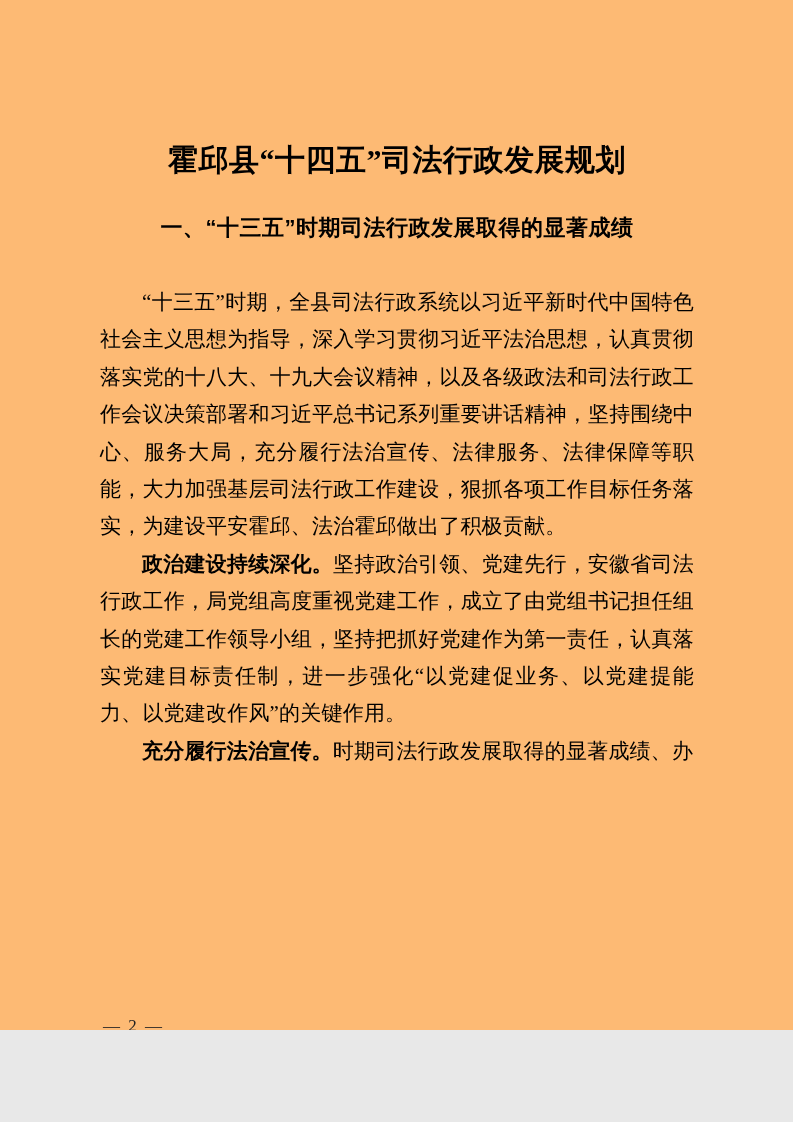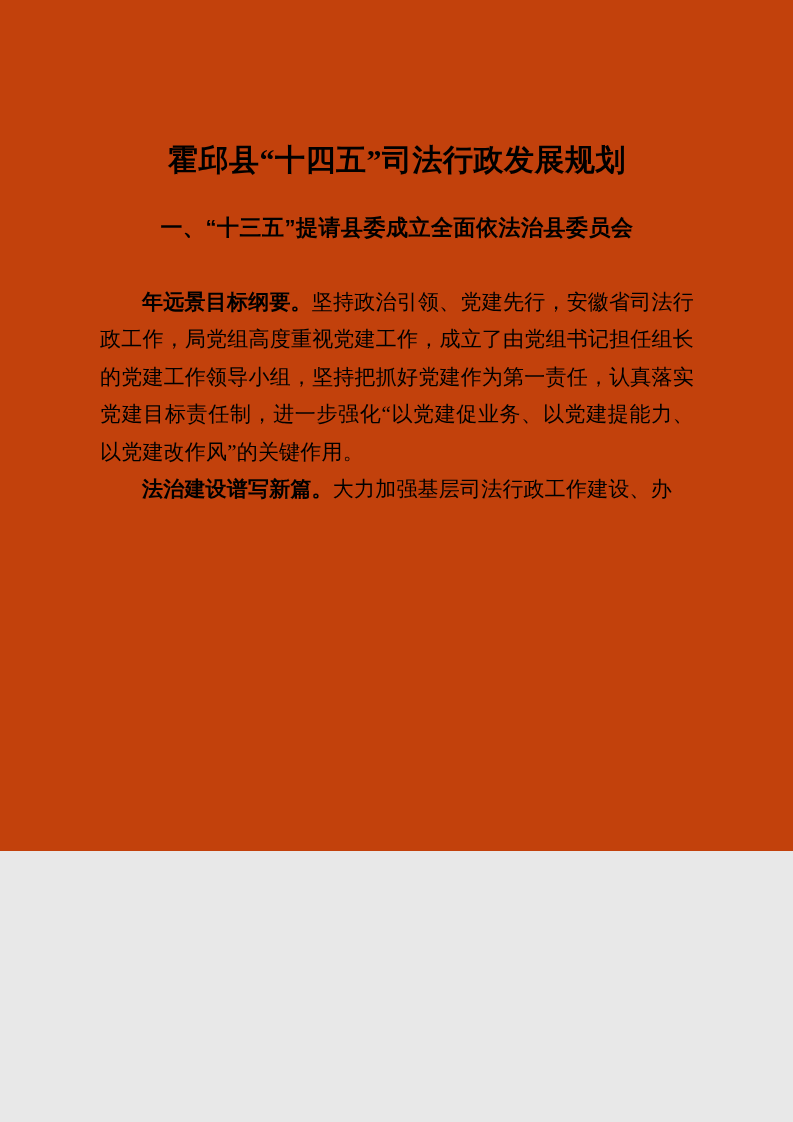--- a/index.html
+++ b/index.html
@@ -1,22 +1,22 @@
 <!DOCTYPE html>
 <html><head>
 <meta charset="utf-8">
 <style>
   * { margin: 0; padding: 0; box-sizing: border-box; }
   html, body { background: #e8e8e8; }
   .page {
     position: relative;
     width: 793px;
-    height: 851px;
+    height: 1030px;
     margin: 0 auto;
-    background: #c2410c;
+    background: #fdba74;
     color: #000000;
     overflow: hidden;
     font-family: "Liberation Serif", "DejaVu Serif", serif;
   }
   .content {
     position: absolute;
     left: 100px;
     right: 99px;
     top: 0;
   }
@@ -66,23 +66,24 @@
 </style>
 </head>
 <body>
 
 <div class="page">
   <div class="content">
 
     <h1 class="doc-title">霍邱县“十四五”司法行政发展规划</h1>
 
 
-    <h2 class="section-heading">一、“十三五”提请县委成立全面依法治县委员会</h2>
+    <h2 class="section-heading">一、“十三五”时期司法行政发展取得的显著成绩</h2>
 
+    <p class="body-para"><span class="para-lead"></span><span>“十三五”时期，全县司法行政系统以习近平新时代中国特色社会主义思想为指导，深入学习贯彻习近平法治思想，认真贯彻落实党的十八大、十九大会议精神，以及各级政法和司法行政工作会议决策部署和习近平总书记系列重要讲话精神，坚持围绕中心、服务大局，充分履行法治宣传、法律服务、法律保障等职能，大力加强基层司法行政工作建设，狠抓各项工作目标任务落实，为建设平安霍邱、法治霍邱做出了积极贡献。</span></p>
 
-    <p class="body-para"><span class="para-lead">年远景目标纲要。</span><span>坚持政治引领、党建先行，安徽省司法行政工作，局党组高度重视党建工作，成立了由党组书记担任组长的党建工作领导小组，坚持把抓好党建作为第一责任，认真落实党建目标责任制，进一步强化“以党建促业务、以党建提能力、以党建改作风”的关键作用。</span></p>
+    <p class="body-para"><span class="para-lead">政治建设持续深化。</span><span>坚持政治引领、党建先行，安徽省司法行政工作，局党组高度重视党建工作，成立了由党组书记担任组长的党建工作领导小组，坚持把抓好党建作为第一责任，认真落实党建目标责任制，进一步强化“以党建促业务、以党建提能力、以党建改作风”的关键作用。</span></p>
 
-    <p class="body-para"><span class="para-lead">法治建设谱写新篇。</span><span>大力加强基层司法行政工作建设、办</span></p>
+    <p class="body-para"><span class="para-lead">充分履行法治宣传。</span><span>时期司法行政发展取得的显著成绩、办</span></p>
 
   </div>
 
   <div class="footer">— 2 —</div>
 </div>
 
 </body></html>

